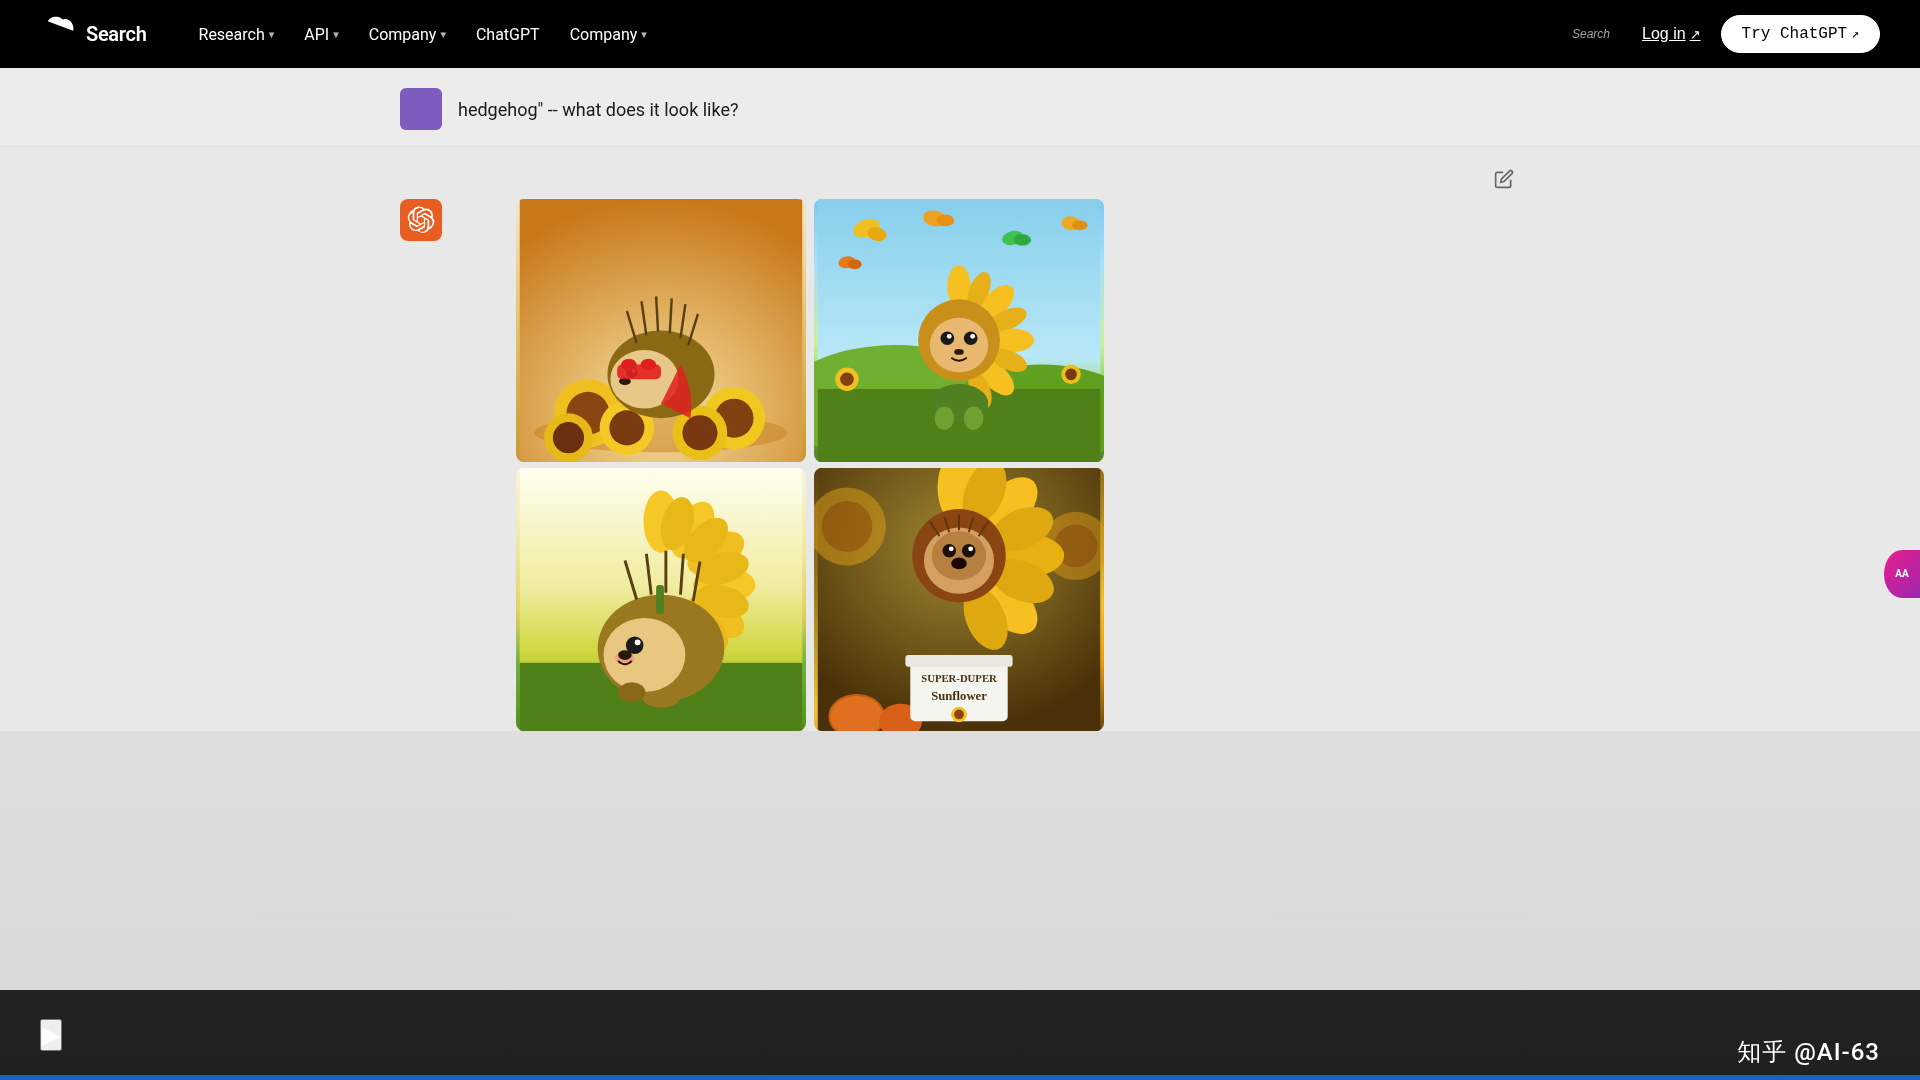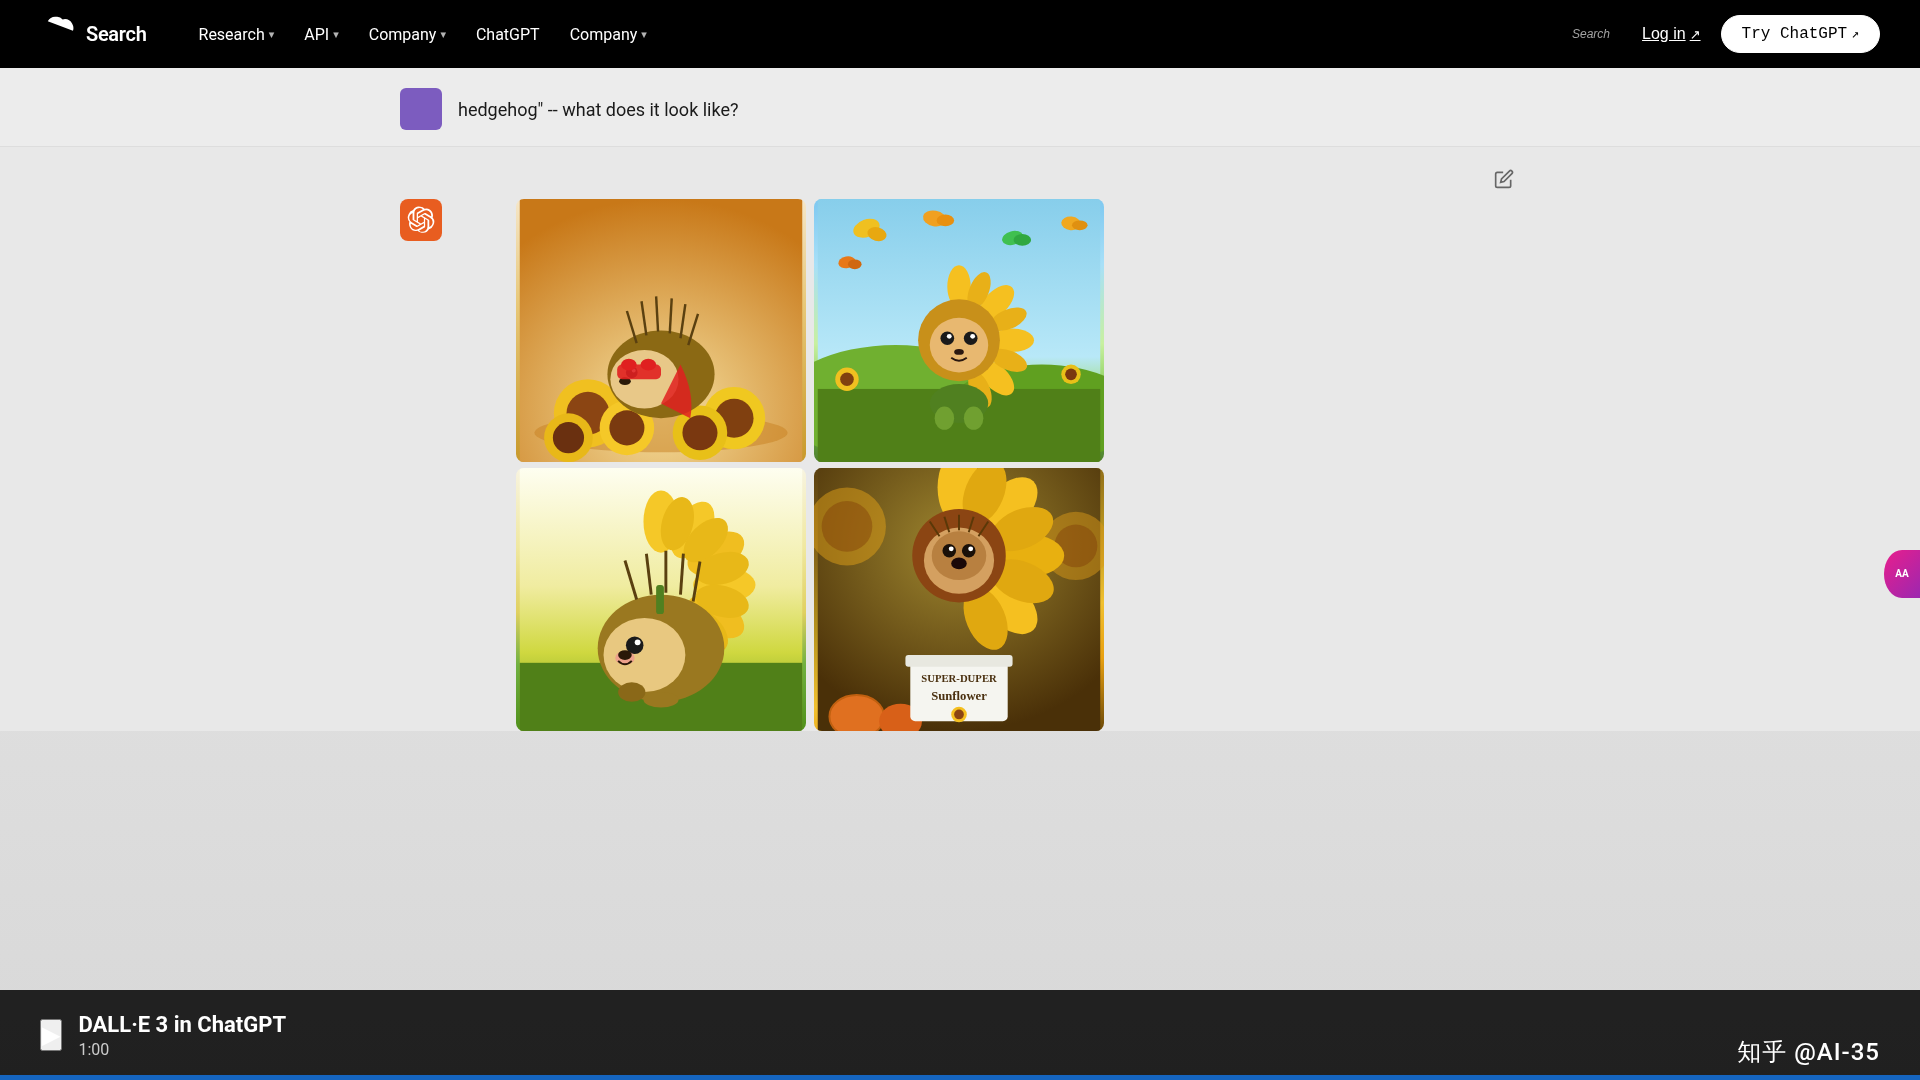--- a/index.html
+++ b/index.html
@@ -617,24 +617,20 @@
     </div>
   </div>
 
   <div class="side-float">
     <span style="font-size:10px; line-height:1;">AA</span>
   </div>
 
   <div class="video-bar">
     <div class="video-info">
       <button class="play-btn">▶</button>
-      <div class="video-text">
-        <div class="video-title">DALL·E 3 in ChatGPT</div>
-        <div class="video-duration">1:00</div>
-      </div>
     </div>
     <div class="watermark-area">
-      <span class="zhihu-text">知乎 @AI-35</span>
+      <span class="zhihu-text">知乎 @AI-63</span>
     </div>
     <div class="blue-bar"></div>
   </div>
 
 </main>
 
 </body></html>

